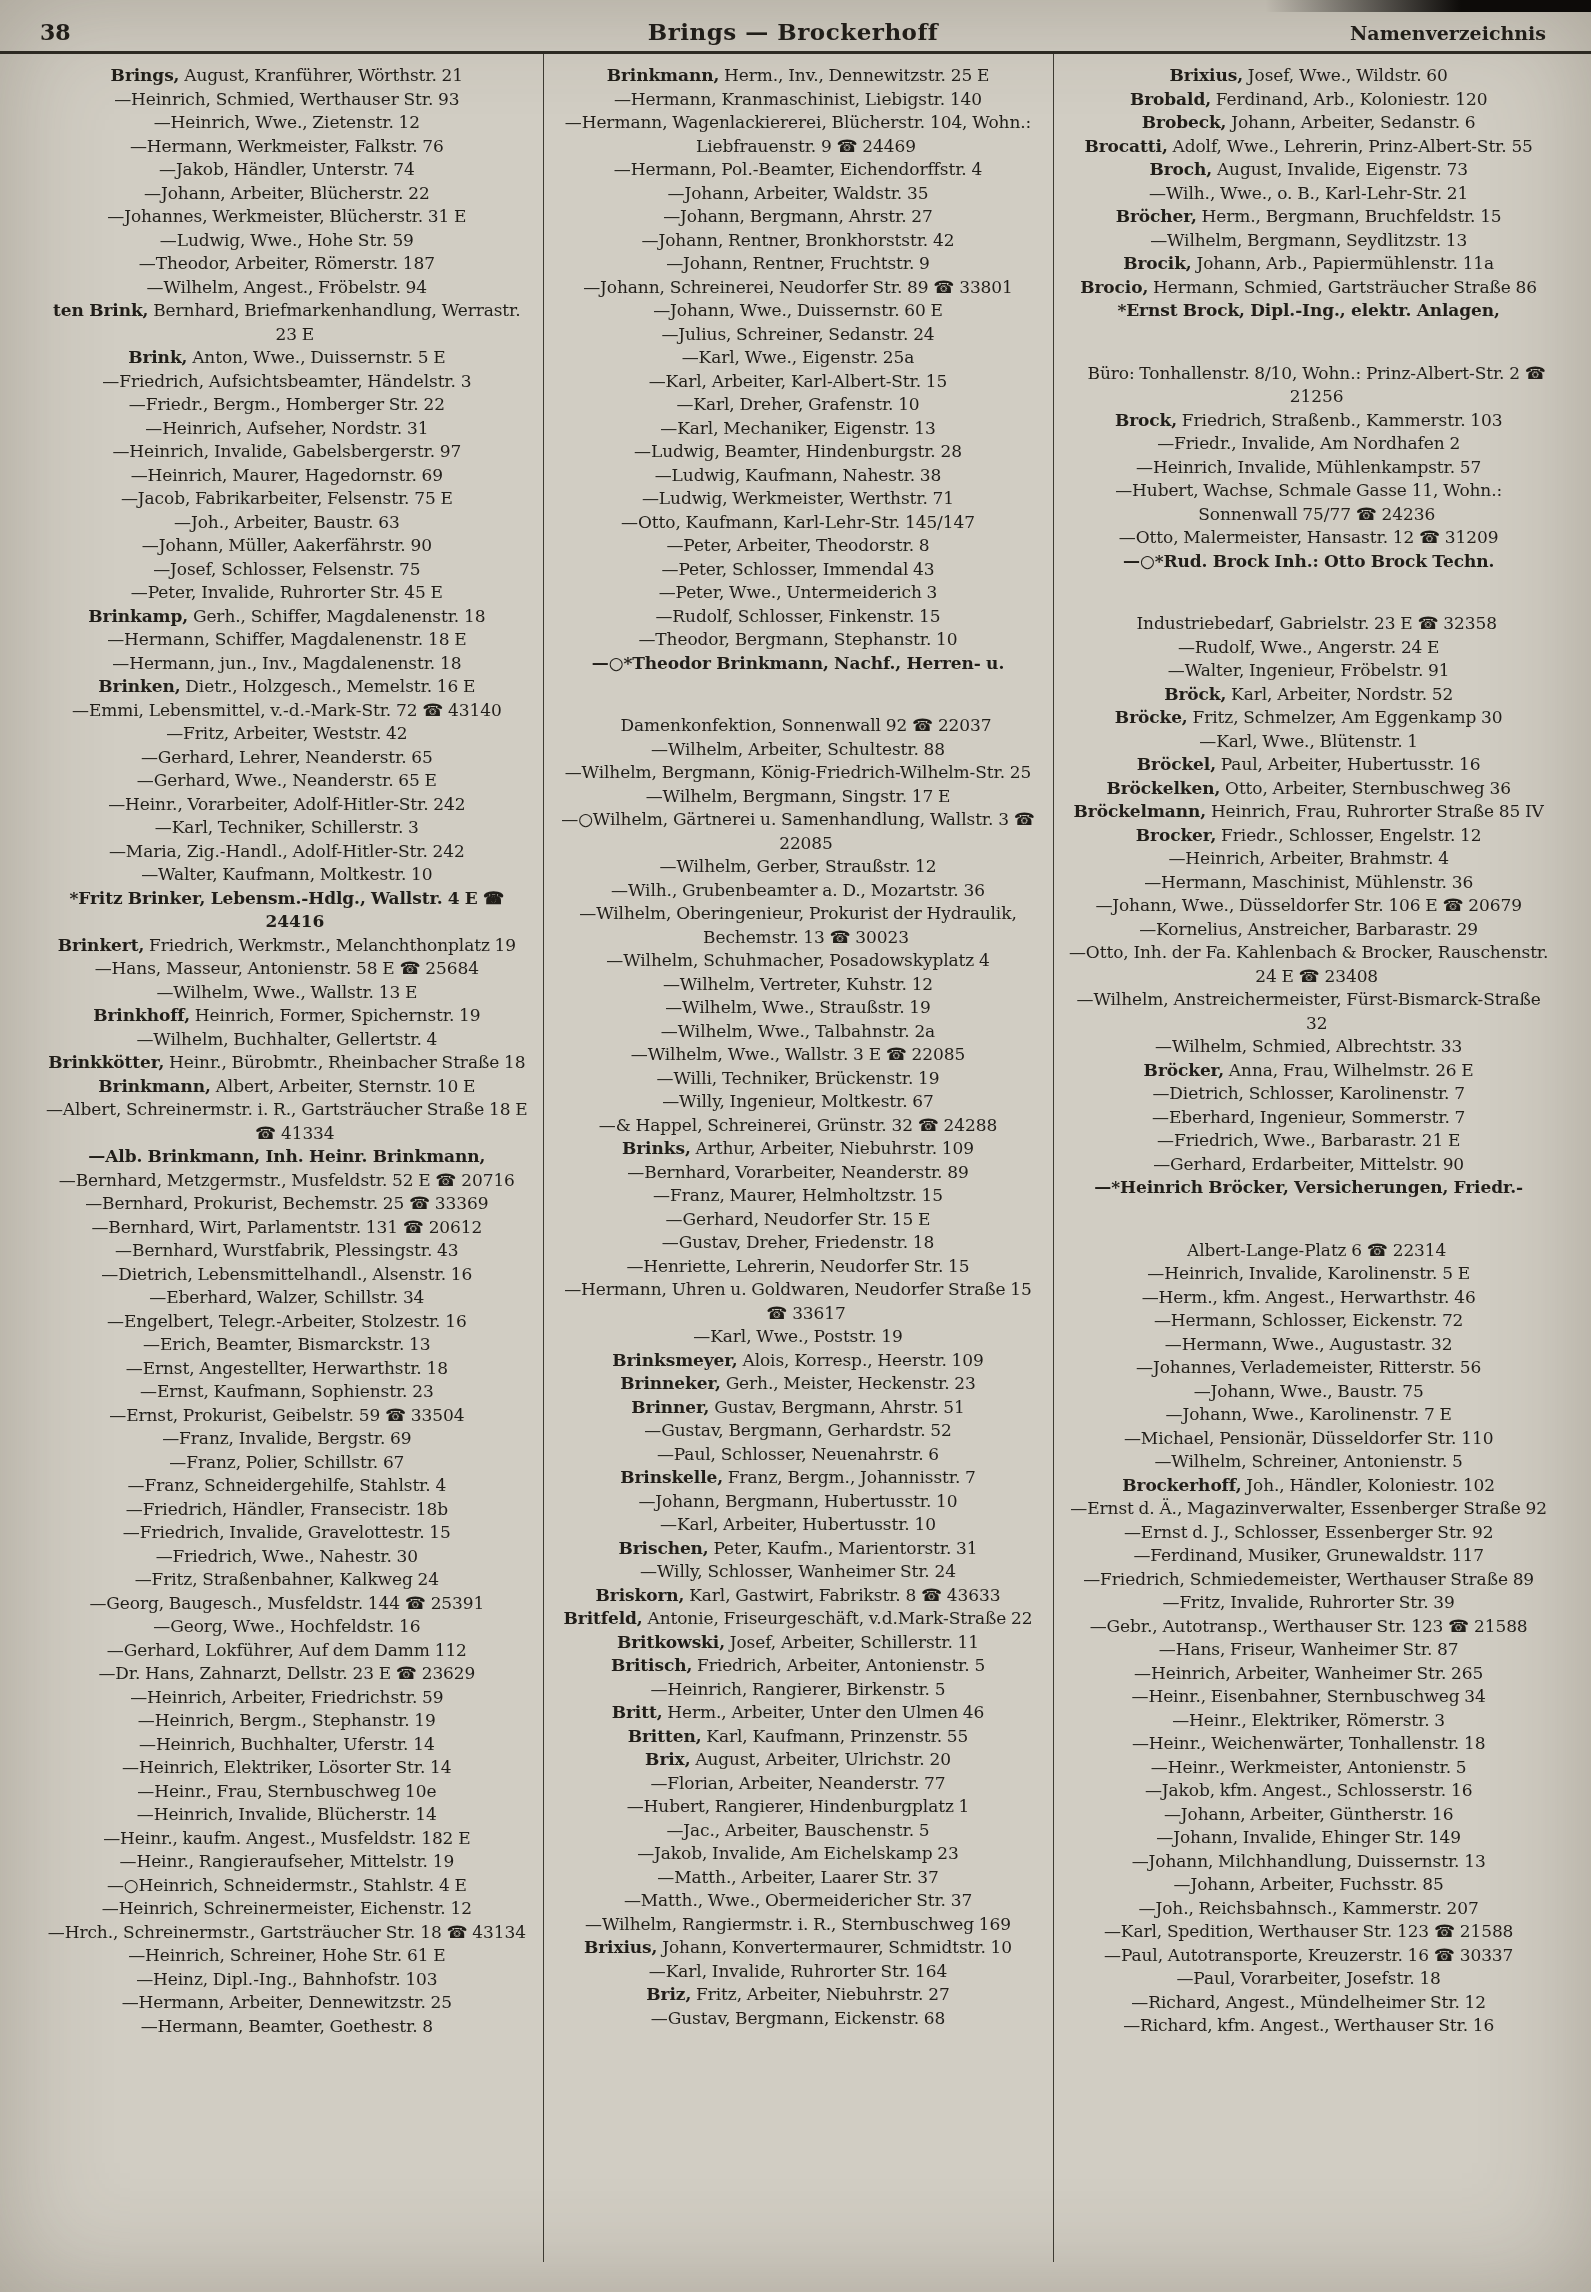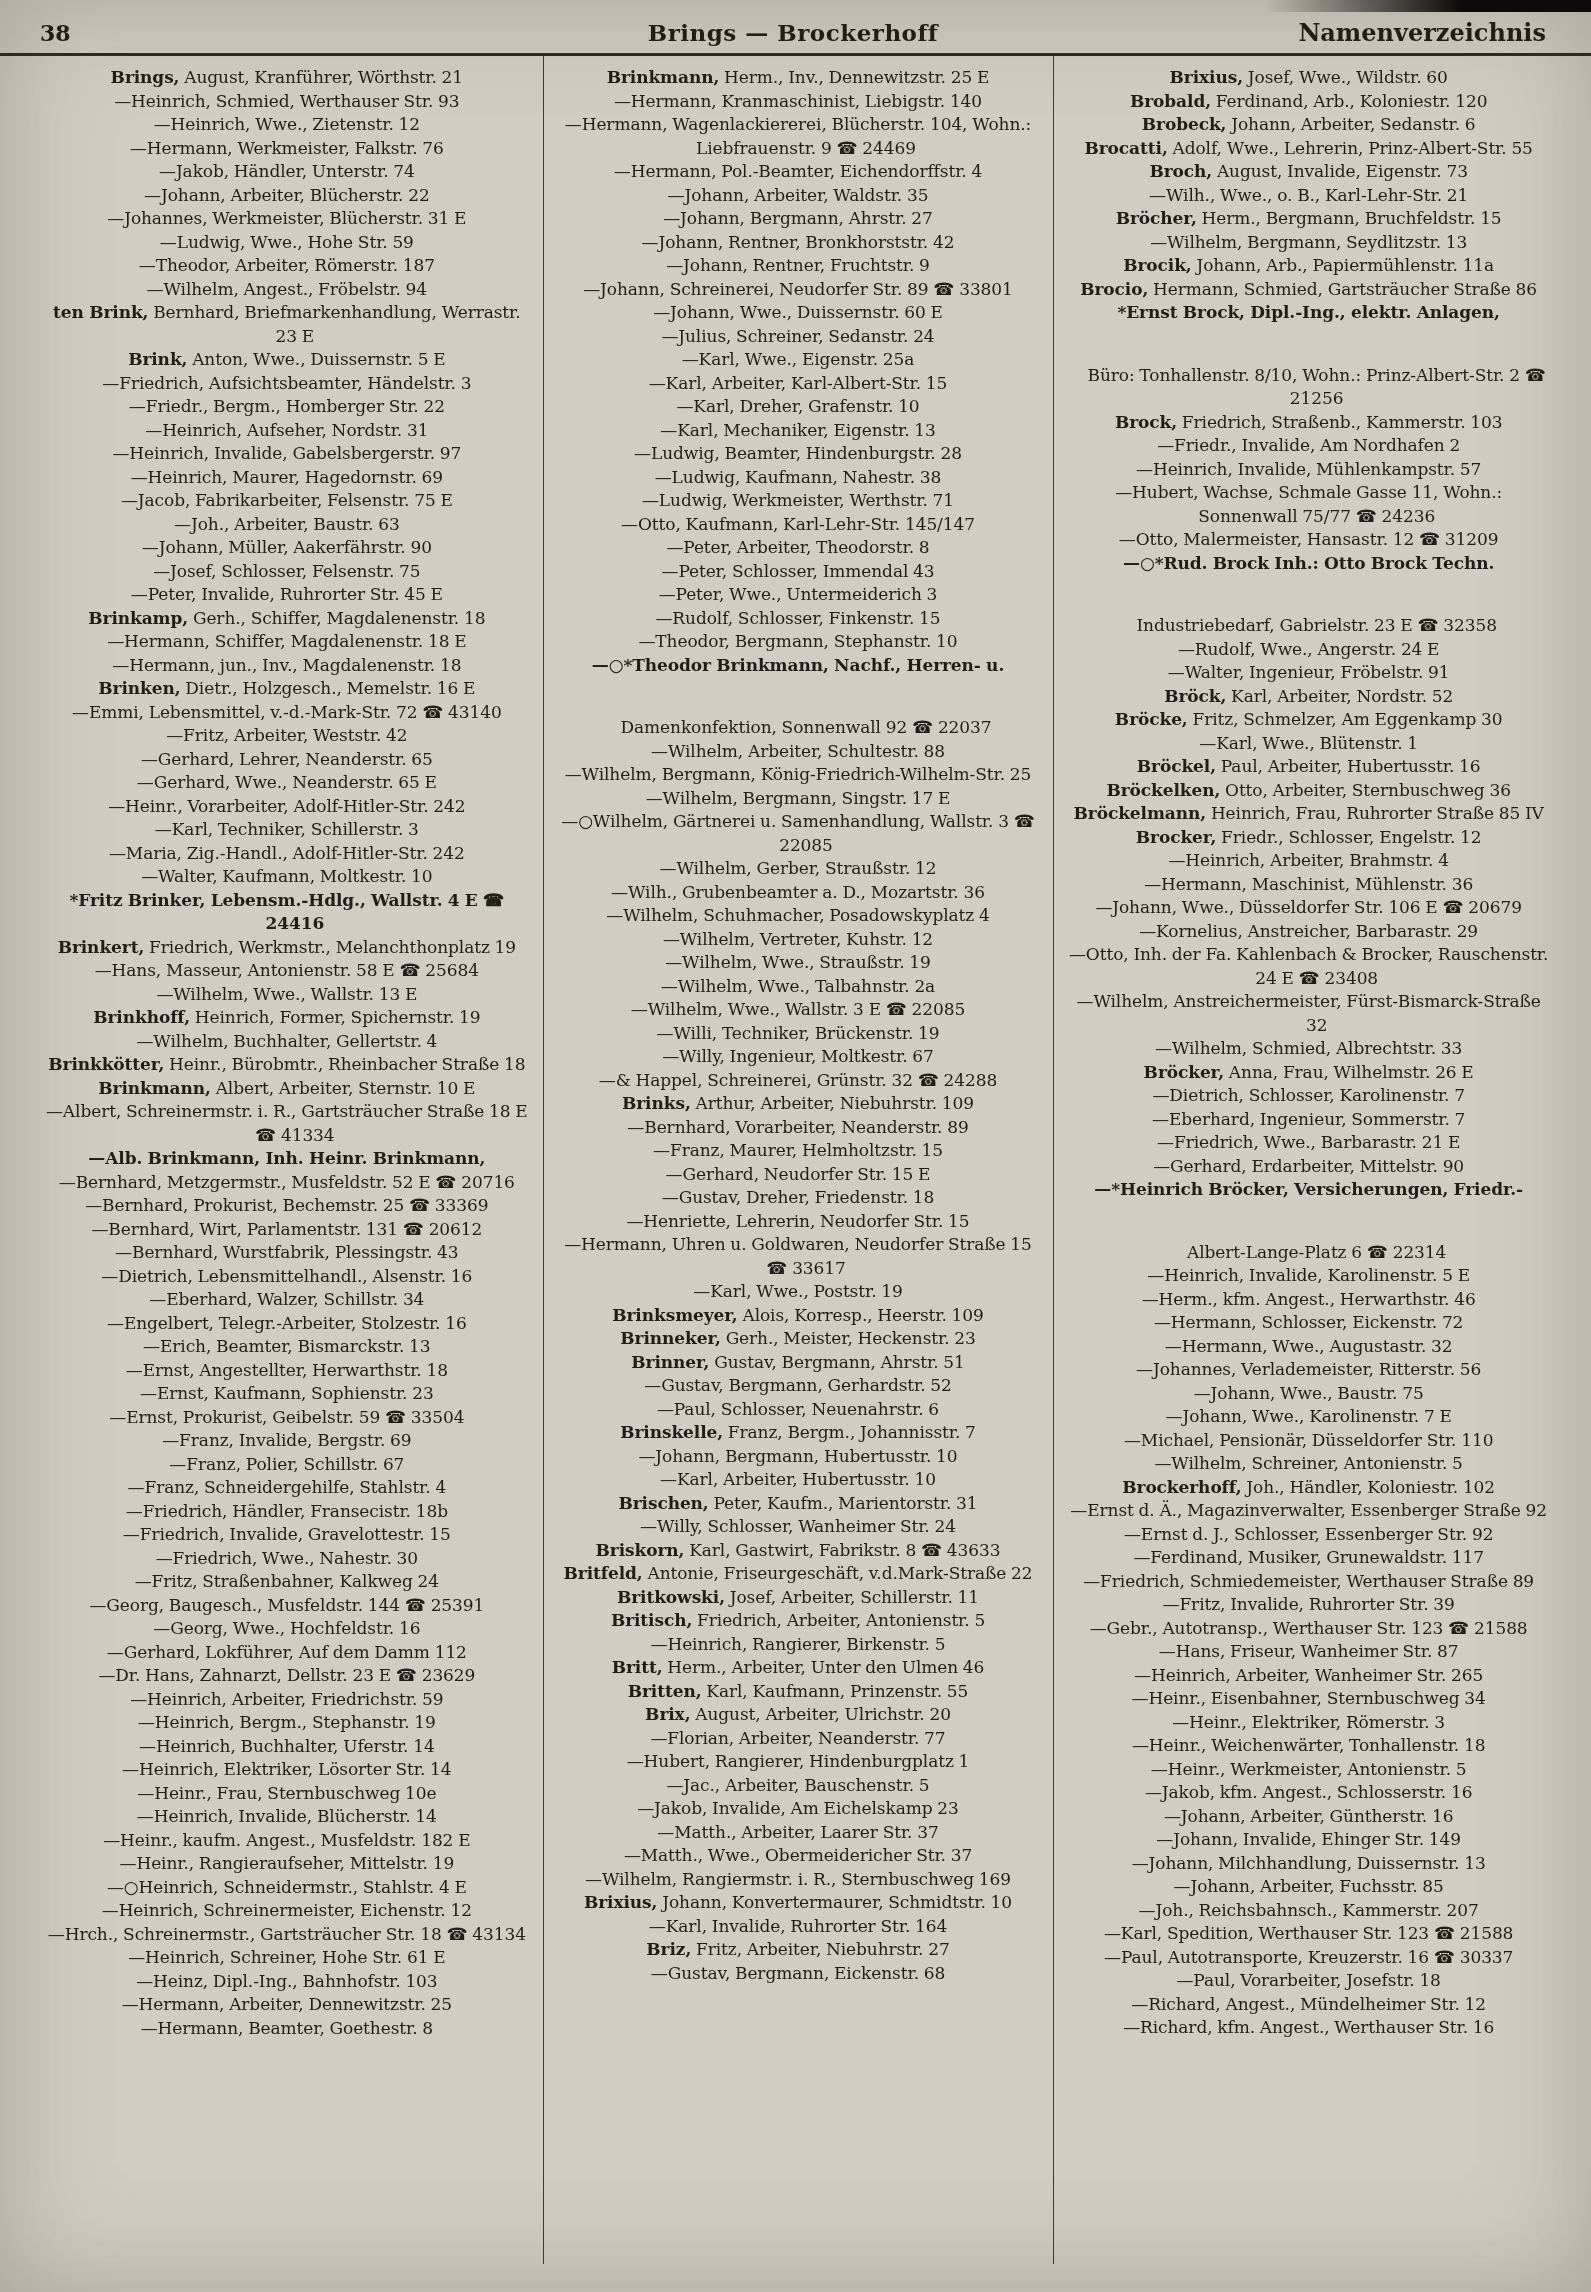--- a/index.html
+++ b/index.html
@@ -20,21 +20,21 @@
     background:linear-gradient(to left,#0d0b09 0%,#0d0b09 40%,rgba(13,11,9,0) 100%);
   }
   .header{
     display:grid;grid-template-columns:1fr auto 1fr;align-items:baseline;
     padding:18px 46px 6px 40px;
     border-bottom:3px solid #2c2922;
     font-weight:bold;
   }
   .pagenum{justify-self:start;font-size:22px;}
   .title{justify-self:center;font-size:23px;letter-spacing:0.5px;}
-  .section{justify-self:end;font-size:24px;}
+  .section{justify-self:end;font-size:19px;}
   .columns{
     display:grid;grid-template-columns:1fr 1fr 1fr;
     padding:0 28px 0 32px;
     min-height:2208px;
     text-align:center;
   }
   .col{padding:10px 13px 0 12px;}
   .col + .col{border-left:1.5px solid #3d3a32;}
   .entry{
     font-size:17px;line-height:23.5px;
@@ -168,20 +168,21 @@
         <div class="entry">—Rudolf, Schlosser, Finkenstr. 15</div>
         <div class="entry">—Theodor, Bergmann, Stephanstr. 10</div>
         <div class="entry bold">—○*Theodor Brinkmann, Nachf., Herren- u.</div>
         <div class="entry cont">Damenkonfektion, Sonnenwall 92 ☎ 22037</div>
         <div class="entry">—Wilhelm, Arbeiter, Schultestr. 88</div>
         <div class="entry">—Wilhelm, Bergmann, König-Friedrich-Wilhelm-Str. 25</div>
         <div class="entry">—Wilhelm, Bergmann, Singstr. 17 E</div>
         <div class="entry">—○Wilhelm, Gärtnerei u. Samenhandlung, Wallstr. 3 ☎ 22085</div>
         <div class="entry">—Wilhelm, Gerber, Straußstr. 12</div>
         <div class="entry">—Wilh., Grubenbeamter a. D., Mozartstr. 36</div>
+        <div class="entry">—Wilhelm, Oberingenieur, Prokurist der Hydraulik, Bechemstr. 13 ☎ 30023</div>
         <div class="entry">—Wilhelm, Schuhmacher, Posadowskyplatz 4</div>
         <div class="entry">—Wilhelm, Vertreter, Kuhstr. 12</div>
         <div class="entry">—Wilhelm, Wwe., Straußstr. 19</div>
         <div class="entry">—Wilhelm, Wwe., Talbahnstr. 2a</div>
         <div class="entry">—Wilhelm, Wwe., Wallstr. 3 E ☎ 22085</div>
         <div class="entry">—Willi, Techniker, Brückenstr. 19</div>
         <div class="entry">—Willy, Ingenieur, Moltkestr. 67</div>
         <div class="entry">—&amp; Happel, Schreinerei, Grünstr. 32 ☎ 24288</div>
         <div class="entry"><span class="surname">Brinks,</span> Arthur, Arbeiter, Niebuhrstr. 109</div>
         <div class="entry">—Bernhard, Vorarbeiter, Neanderstr. 89</div>

